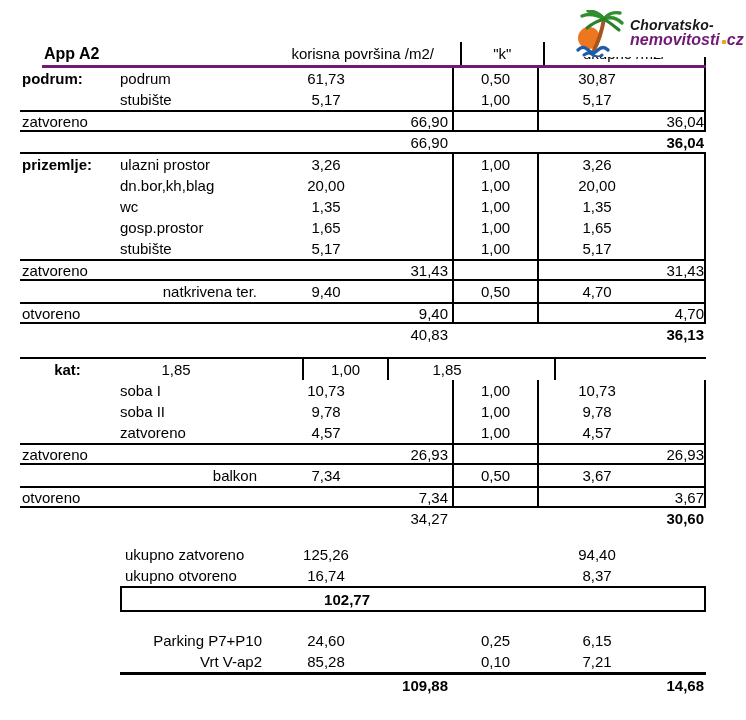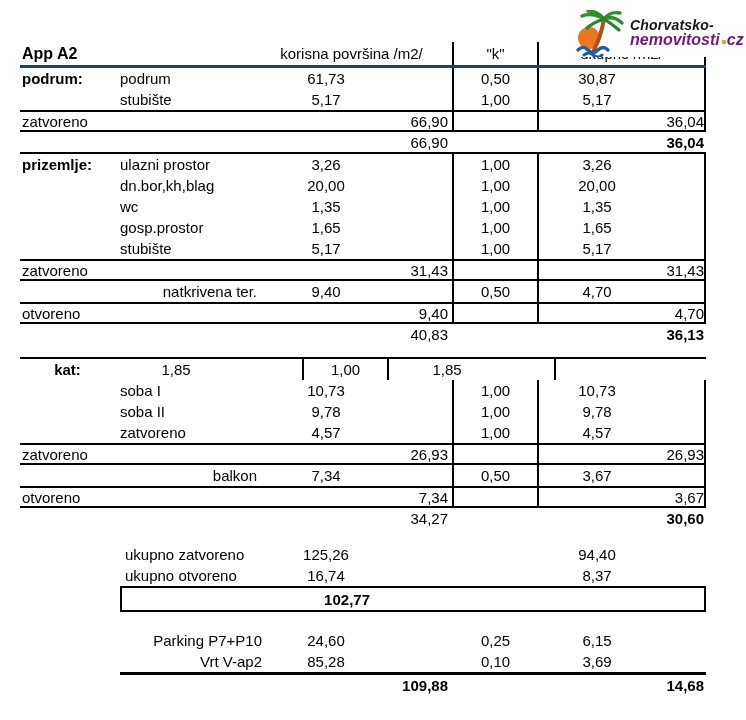--- a/index.html
+++ b/index.html
@@ -21,21 +21,21 @@
   .c-total{width:169px;justify-content:center;padding-right:49px;
            border-left:2px solid transparent;border-right:2px solid transparent;}
   .c-total.hdr{padding-right:0;}
   .c-total.right{justify-content:flex-end;padding-right:0;}
   .c-merged{width:432px;justify-content:space-between;padding:0 4px 0 2px;}
   .c-merged.right{justify-content:flex-end;}
   .c-sumlabel{width:245px;padding-left:105px;}
   .c-exlabel{width:245px;justify-content:flex-end;padding-right:3px;}
   .vlines .c-k{border-left-color:#000;}
   .vlines .c-total{border-left-color:#000;border-right-color:#000;}
-  .header{height:26px;border-bottom:3px solid #0c4a6e;}
+  .header{height:26px;border-bottom:3px solid #701a75;margin-left:22px;}
   .hline-t{height:23px;border-top:2px solid #000;}
   .hline-tb{height:22px;border-top:2px solid #000;border-bottom:2px solid #000;}
   .total-row{height:20px;}
   .b{font-weight:bold;}
   .fs16{font-size:16px;}
   .gap13{height:13px;} .gap16{height:16px;} .gap18{height:18px;}
   .grand-box{box-sizing:border-box;margin-left:100px;width:586px;height:26px;
              border:2px solid #000;display:flex;}
   .box-left{box-sizing:border-box;width:330px;border-right:2px solid #000;
             display:flex;align-items:center;justify-content:space-between;padding:0 4px 0 16px;}
@@ -236,21 +236,21 @@
   <div class="row">
     <div class="cell c-exlabel">Parking P7+P10</div>
     <div class="cell c-area">24,60</div>
     <div class="cell c-k">0,25</div>
     <div class="cell c-total">6,15</div>
   </div>
   <div class="row">
     <div class="cell c-exlabel">Vrt V-ap2</div>
     <div class="cell c-area">85,28</div>
     <div class="cell c-k">0,10</div>
-    <div class="cell c-total">3,69</div>
+    <div class="cell c-total">7,21</div>
   </div>
   <div class="thick-line"></div>
   <div class="row">
     <div class="cell c-merged right b">109,88</div>
     <div class="cell c-k"></div>
     <div class="cell c-total right b">14,68</div>
   </div>
 
 </div>
 

